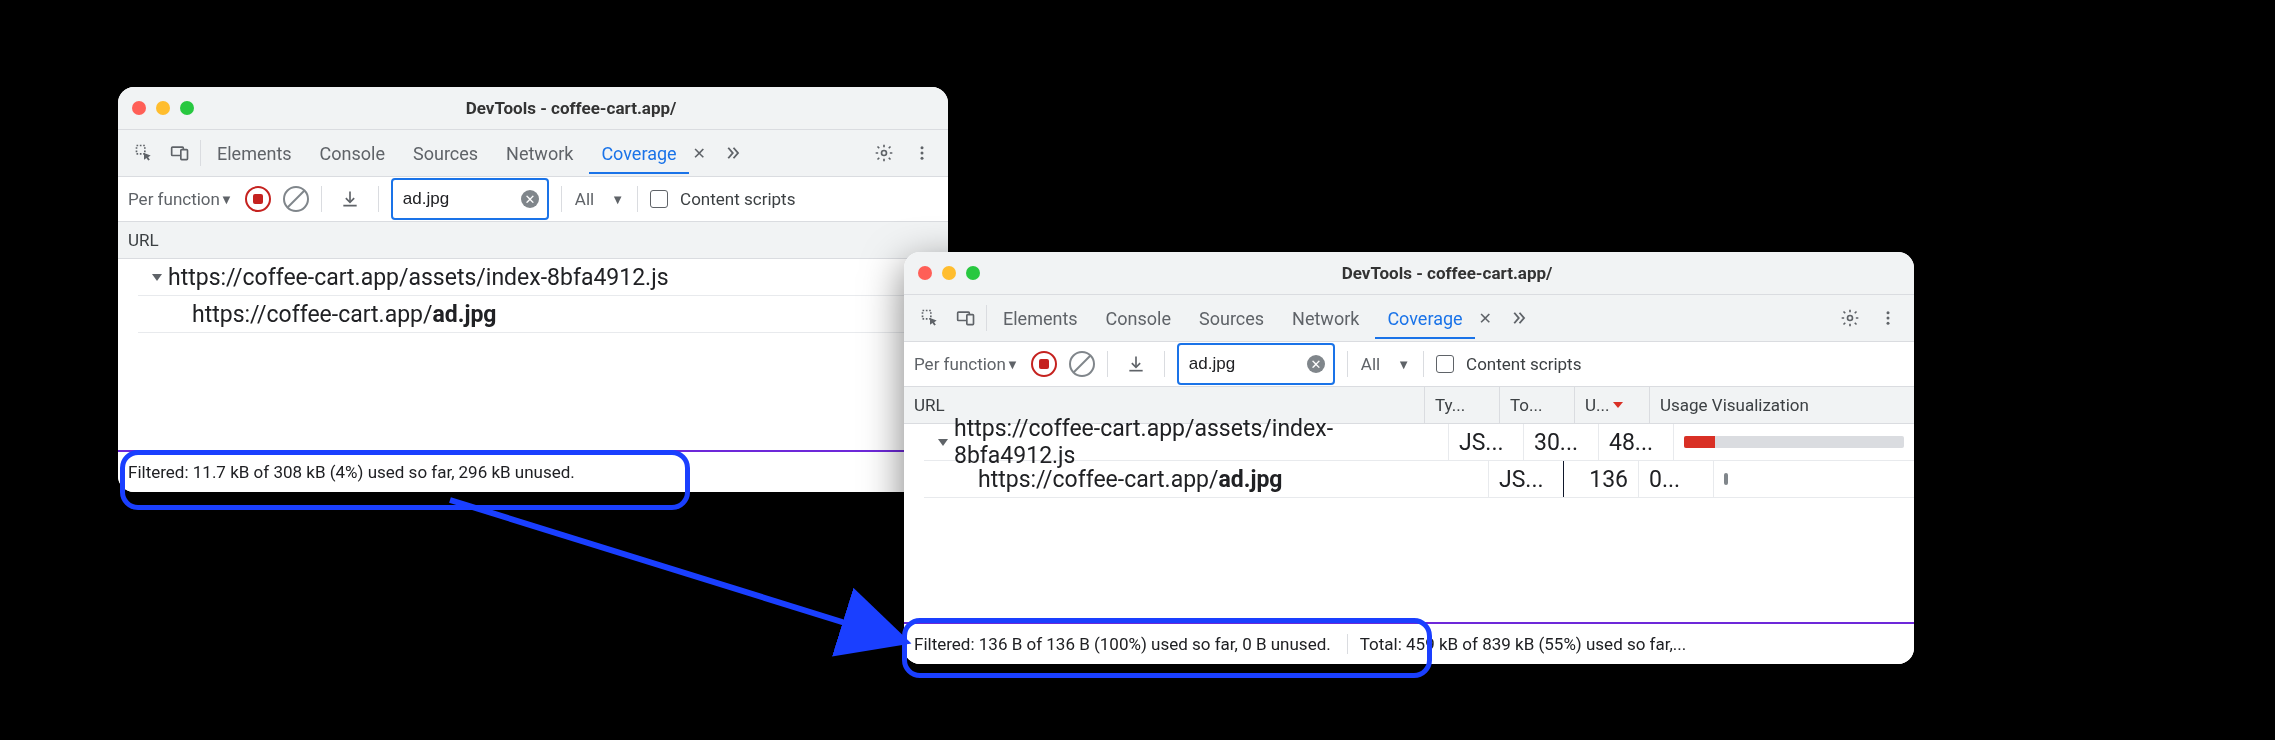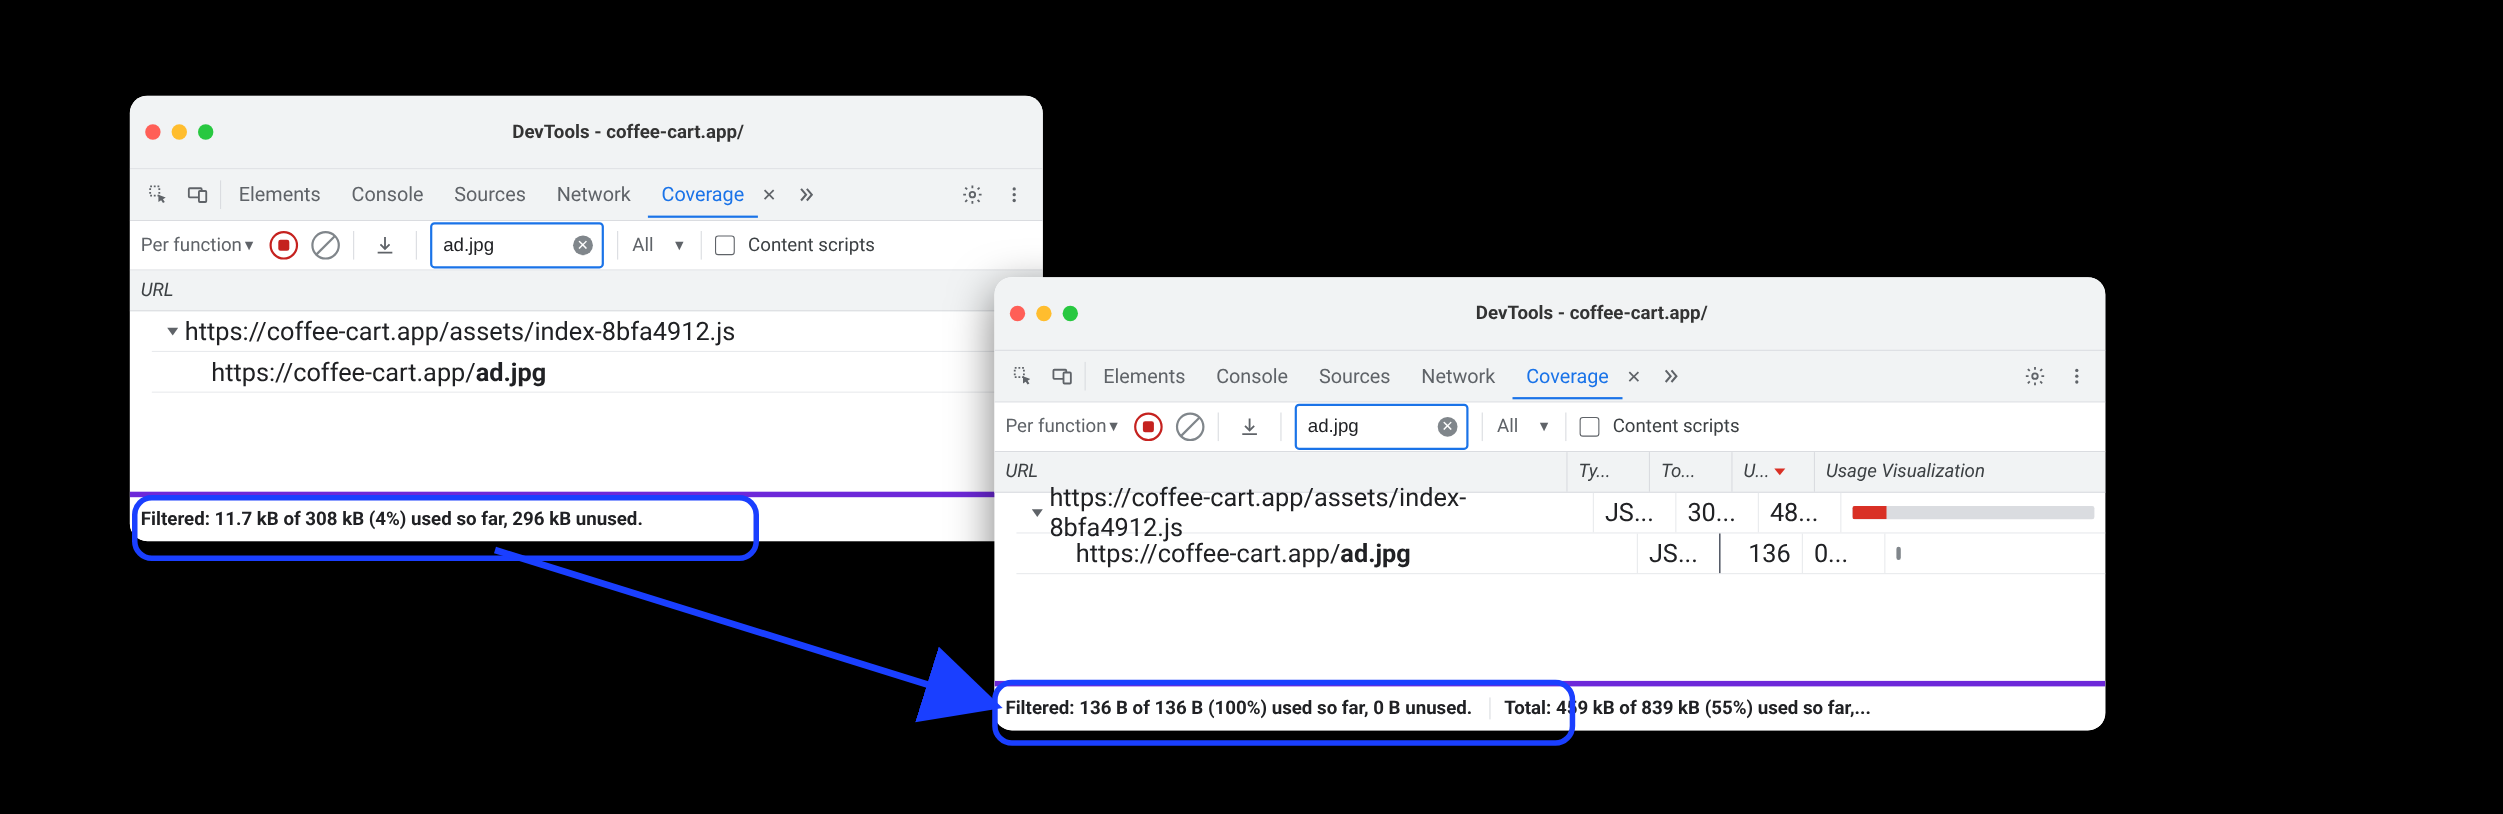--- a/index.html
+++ b/index.html
@@ -19,21 +19,21 @@
     border-radius:16px;
     box-shadow:0 12px 40px rgba(0,0,0,0.5);
     overflow:hidden;
   }
   .titlebar {
     height:42px;
     background:#f1f3f4;
     border-bottom:1px solid #dadce0;
     display:flex;
     align-items:center;
-    padding:12px 14px;
+    padding:0 14px;
     font-weight:600;
     color:#3c4043;
     text-align:right;
   }
   .traffic {
     display:flex;
     gap:10px;
     align-items:center;
     margin-right:14px;
   }
@@ -106,41 +106,39 @@
   .checkbox{width:16px;height:16px;border:1.5px solid #5f6368;border-radius:3px;}
   .cs-label{color:#3c4043;}
   .header-row {
     height:36px;
     background:#f1f3f4;
     border-bottom:1px solid #dadce0;
     display:flex;
     align-items:center;
     font-size:17px;
     color:#3c4043;
-    font-style:italic;
   }
   .hcell{padding:0 10px;height:100%;display:flex;align-items:center;border-right:1px solid #dadce0;}
   .hcell.last{border-right:none;}
   .sort-tri{width:0;height:0;border-left:5px solid transparent;border-right:5px solid transparent;border-top:6px solid #d93025;margin-left:4px;}
   .data-row{height:36px;display:flex;align-items:flex-start;font-size:23px;border-bottom:1px solid #e8eaed;margin-left:20px;}
   .cell{padding:0 10px;height:100%;display:flex;align-items:center;}
   .url-tree{display:flex;align-items:center;gap:6px;}
   .tri-open{width:0;height:0;border-left:5px solid transparent;border-right:5px solid transparent;border-top:7px solid #5f6368;}
   .usage-bar{height:12px;background:#dadce0;width:100%;position:relative;border-radius:2px;overflow:hidden;}
   .usage-bar .used{position:absolute;left:0;top:0;bottom:0;background:#d93025;}
   .status-bar{
     height:40px;
-    border-top:5px solid #6d28d9;
+    border-top:2px solid #6d28d9;
     display:flex;
     align-items:center;
     font-size:17px;
     padding:0 10px;
     gap:16px;
     background:#fff;
-    font-weight:bold;
   }
   .highlight-box{
     position:absolute;
     border:5px solid #1a3fff;
     border-radius:18px;
     pointer-events:none;
   }
   .arrow-svg{position:absolute;pointer-events:none;}
 </style>
 </head>

